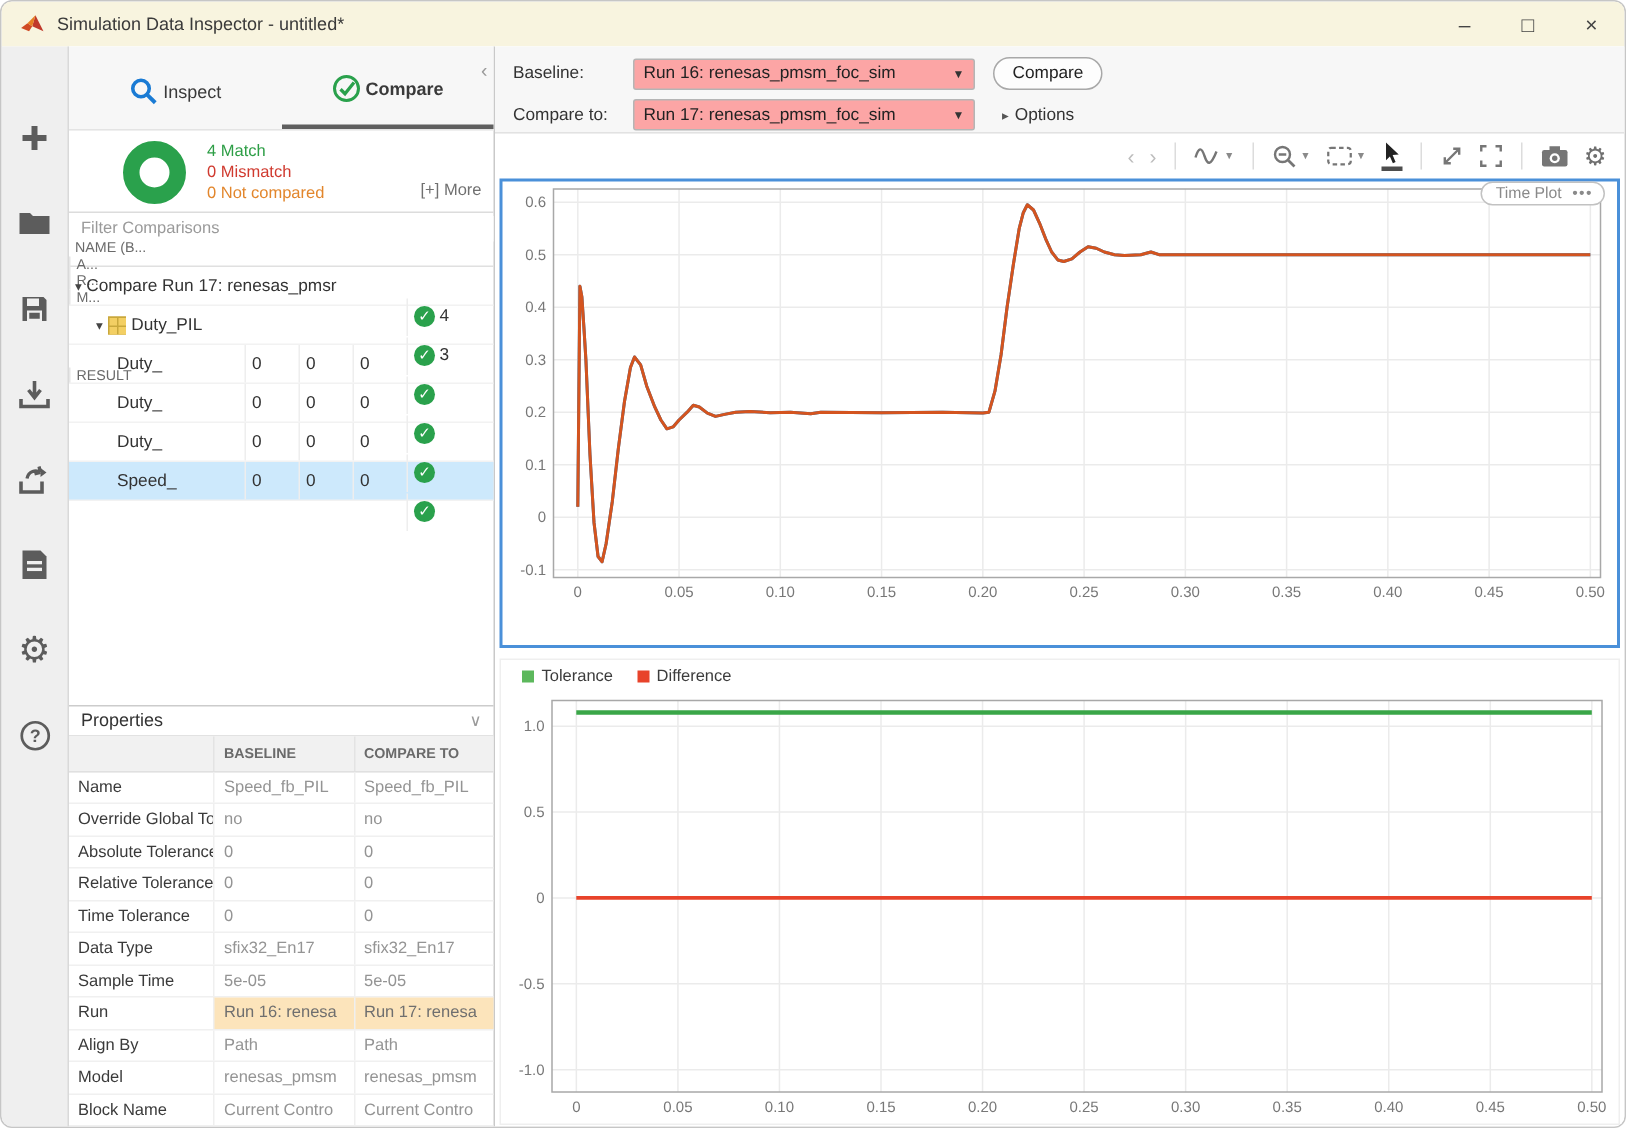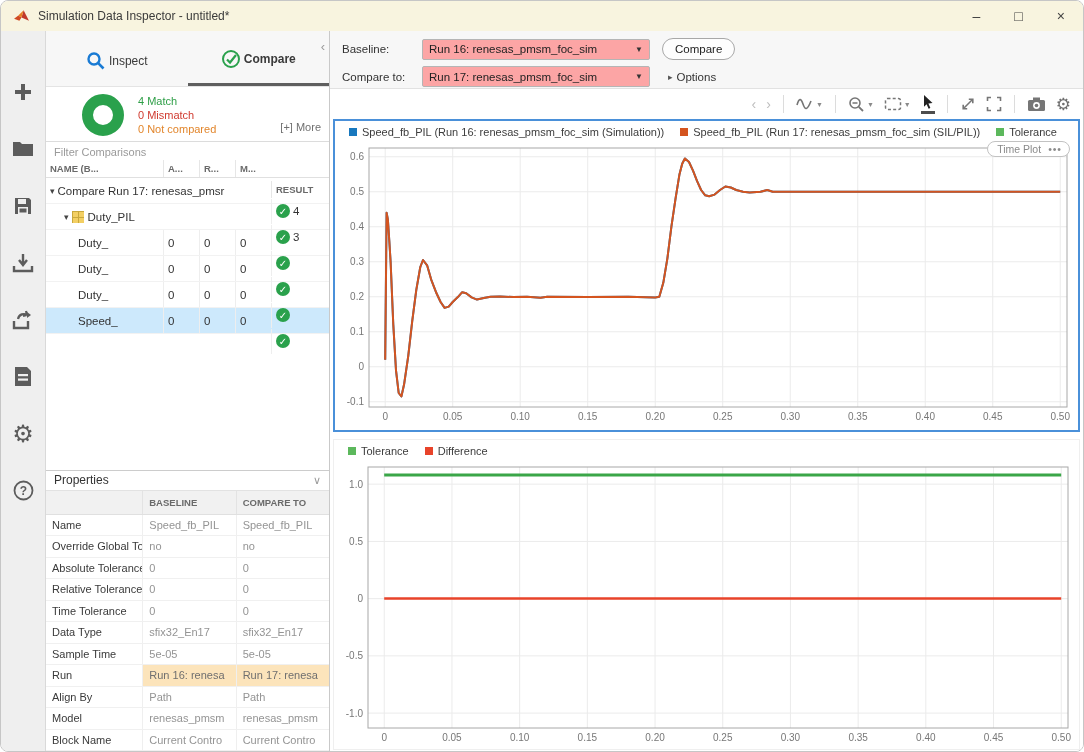--- a/index.html
+++ b/index.html
@@ -27,21 +27,21 @@
   .donut { width:42px; height:42px; border-radius:50%; border:11px solid #2aa14c; }
   .stats { margin-left:14px; font-size:11px; line-height:14px; }
   .st-match { color:#2d9e46; }
   .st-mismatch { color:#d03a2f; }
   .st-notcomp { color:#e2862c; }
   .more { position:absolute; right:8px; bottom:8px; font-size:11px; color:#707070; }
   .filterbox { height:19px; border-top:1px solid #dcdcdc; border-bottom:1px solid #dcdcdc; }
   .filterbox input { width:100%; height:100%; border:none; outline:none; padding:0 8px; font-size:11px; font-family:"Liberation Sans",sans-serif; color:#333; }
   .filterbox input::placeholder { color:#9a9a9a; }
   
-  .thead { display:flex; height:18px; font-size:9.5px; font-weight:bold; color:#6a6a6a; align-items:center; border-bottom:1px solid #e0e0e0; }
+  .thead { display:flex; height:18px; font-size:9.5px; font-weight:normal; color:#6a6a6a; border-bottom:1px solid #e0e0e0;flex-direction:column; }
   .thead .tc { padding:0 4px; }
   .tc.name { width:117px; }
   .tc.a, .tc.r, .tc.m { width:36px; border-left:1px solid #e6e6e6; height:100%; display:flex; align-items:center; padding:0 4px; }
   .tc.res { flex:1; border-left:1px solid #e6e6e6; height:100%; display:flex; align-items:center; padding:0 4px; gap:3px;margin-top:41px; }
   .trow { display:flex; height:26px; font-size:11.5px; color:#333; align-items:center; border-bottom:1px solid #f2f2f2; }
   .trow.selected { background:#cde9fc; }
   .trow .tc { height:100%; display:flex; align-items:center; padding:0 4px; overflow:hidden; white-space:nowrap; }
   .trow .tc.wide { width:225px; }
   .trow .tc.v { width:36px; border-left:1px solid #eeeeee; }
   .exp { font-size:9px; color:#444; margin-right:3px; }
@@ -78,21 +78,21 @@
   .ctoolbar .caret { font-size:7px; color:#8a8a8a; }
   .ti.selected { border-bottom:3px solid #4d4d4d; padding-bottom:1px; }
   .gearchar { font-size:17px; color:#6f6f6f; line-height:17px; }
   
   .chartbox { position:relative; margin:0 3px; background:#fff; }
   .chartbox.top { border:2px solid #4a90d9; height:313px; }
   .chartbox.bottom { height:311px; margin-top:7px; border:1px solid #efefef; }
   .legend { height:22px; display:flex; align-items:center; gap:16px; padding-left:14px; font-size:11px; color:#3c3c3c; }
   .legend .li { display:flex; align-items:center; gap:5px; }
   .legend .sqr { width:8px; height:8px; display:inline-block; }
-  .badge { position:absolute; top:20px; right:8px; border:1px solid #c2c2c2; border-radius:9px; background:#fff; font-size:10.5px; color:#8a8a8a; padding:1px 9px; display:flex; gap:7px; align-items:center; }
+  .badge { position:absolute; top:0; right:8px; border:1px solid #c2c2c2; border-radius:9px; background:#fff; font-size:10.5px; color:#8a8a8a; padding:1px 9px; display:flex; gap:7px; align-items:center; }
   svg.plot { display:block; }
   svg.plot text { font-size:10px; fill:#777; font-family:"Liberation Sans",sans-serif; }
 </style>
 </head>
 <body>
 
 <div class="window">
 
   <div class="titlebar">
     <svg class="logo" viewBox="0 0 16 16">
@@ -418,34 +418,20 @@
               <circle cx="9.5" cy="9.5" r="3.4" fill="#fff"></circle>
               <circle cx="9.5" cy="9.5" r="1.8" fill="#767676"></circle>
             </svg>
         </span>
         <span class="ti">
             <span class="gearchar">⚙</span>
           </span>
       </div>
 
       <div class="chartbox top">
-        <div class="legend" id="legend-0">
-            <span class="li">
-              <span class="sqr" style="background: rgb(24, 120, 190);"></span>
-              <span>Speed_fb_PIL (Run 16: renesas_pmsm_foc_sim (Simulation))</span>
-            </span>
-            <span class="li">
-              <span class="sqr" style="background: rgb(212, 84, 31);"></span>
-              <span>Speed_fb_PIL (Run 17: renesas_pmsm_foc_sim (SIL/PIL))</span>
-            </span>
-            <span class="li">
-              <span class="sqr" style="background: rgb(92, 184, 92);"></span>
-              <span>Tolerance</span>
-            </span>
-          </div>
         <div class="badge">
           <span>Time Plot</span>
           <span style="letter-spacing:-1px;">• • •</span>
         </div>
         <svg class="plot" width="742" height="283">
             <rect x="34" y="5" width="698" height="259" fill="#ffffff"></rect>
             <line x1="50.20116054158608" y1="5" x2="50.20116054158608" y2="264" stroke="#ebebeb" stroke-width="1"></line>
             <text x="50.20116054158608" y="277" text-anchor="middle">0</text>
             <line x1="117.70599613152804" y1="5" x2="117.70599613152804" y2="264" stroke="#ebebeb" stroke-width="1"></line>
             <text x="117.70599613152804" y="277" text-anchor="middle">0.05</text>

